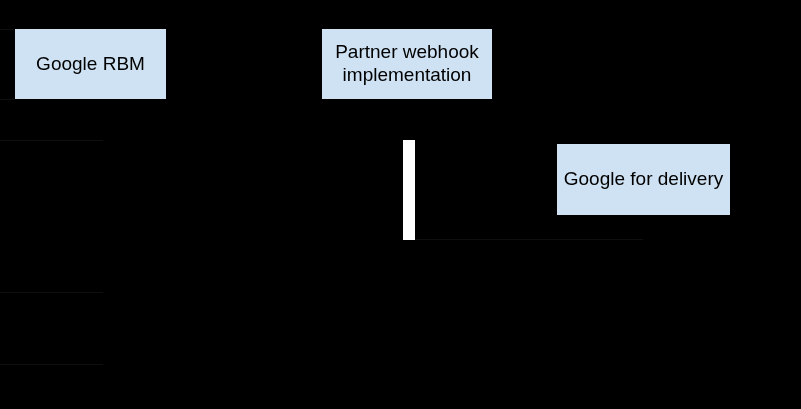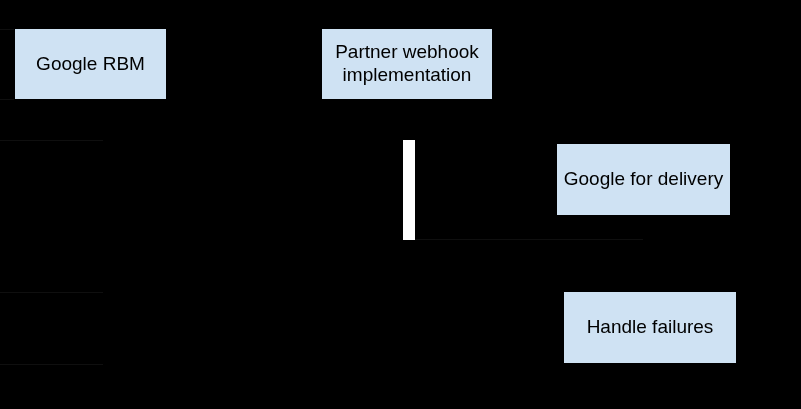--- a/index.html
+++ b/index.html
@@ -71,19 +71,16 @@
   </div>
 
   <div class="node node-partner-webhook">
     <span>Partner webhook implementation</span>
   </div>
 
   <div class="node node-queue-delivery">
     <span>Google for delivery</span>
   </div>
 
-  <div class="node node-handle-failures">
-    <span>Handle failures</span>
-  </div>
 
   <div class="activation-bar"></div>
 
 </div>
 
 </body></html>

